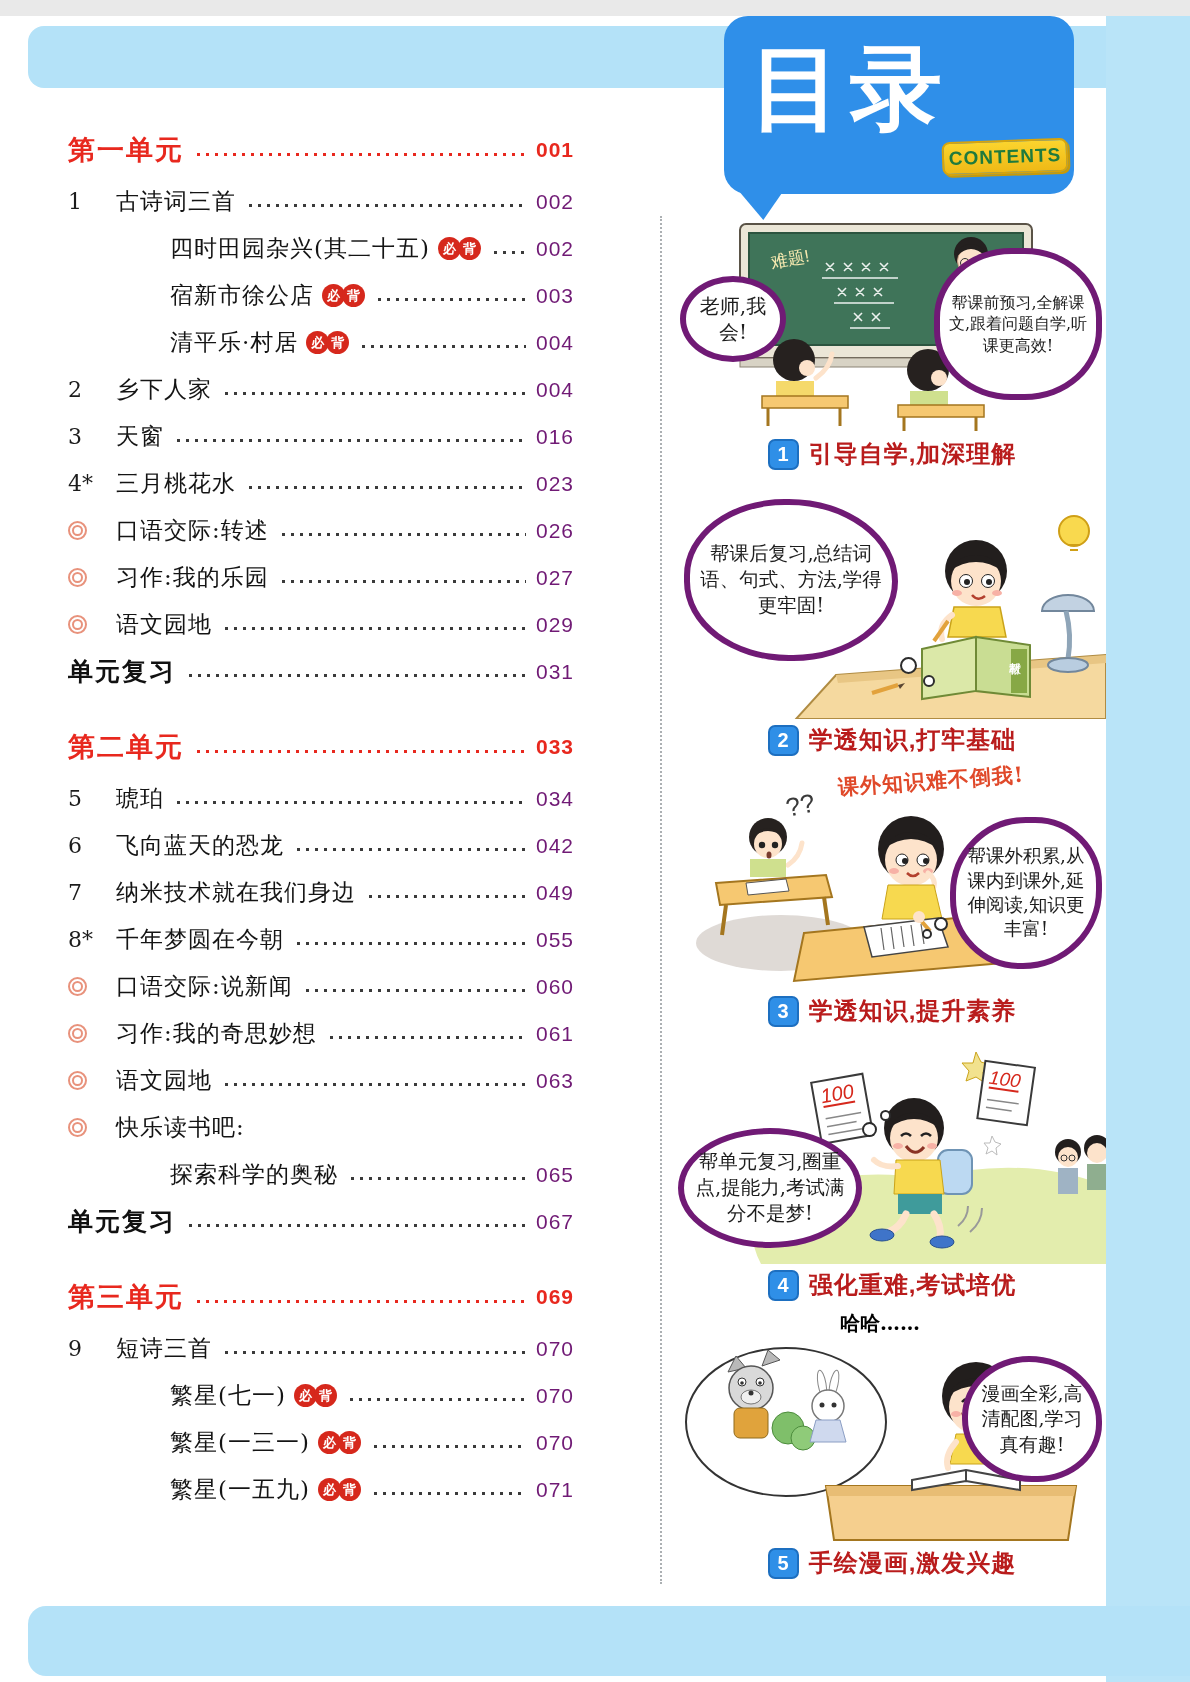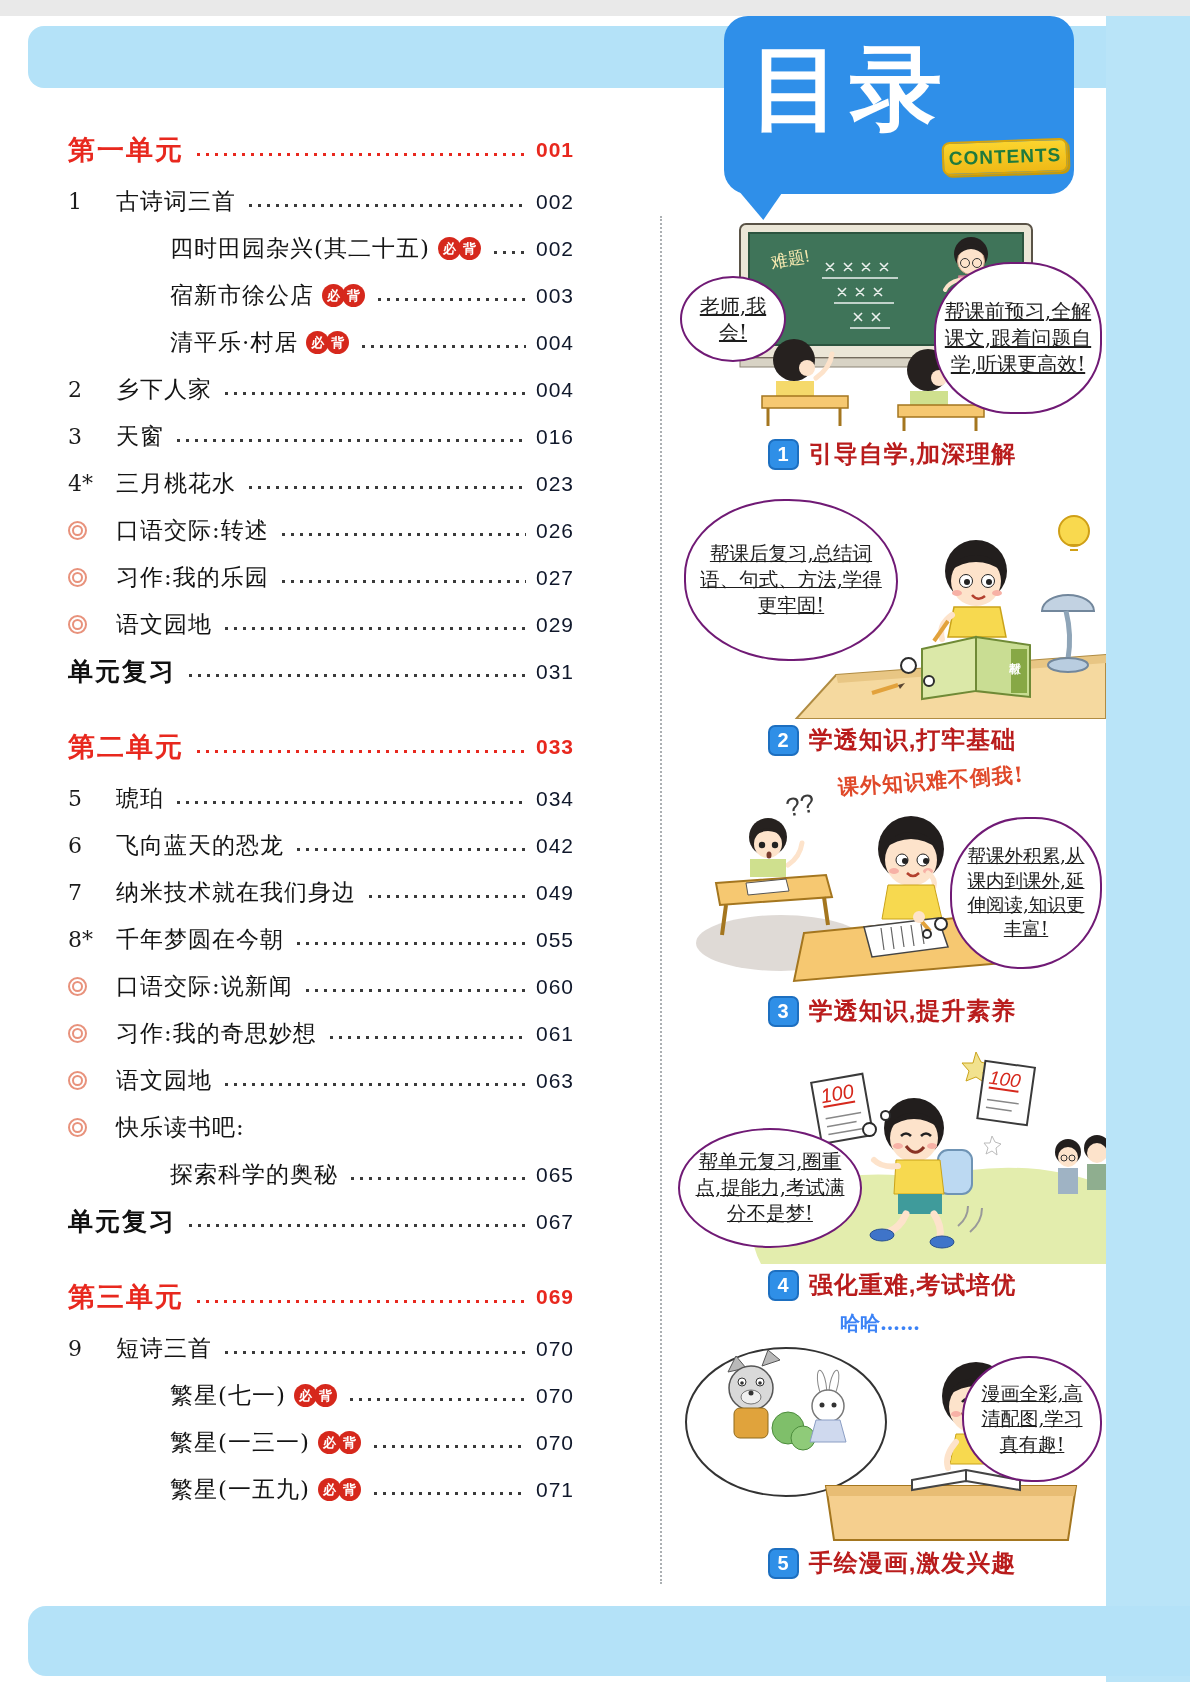--- a/index.html
+++ b/index.html
@@ -46,47 +46,47 @@
   .type-review .row-label { font-family:"Liberation Sans", sans-serif; font-weight:bold; font-size:25px;
                           color:#111; letter-spacing:2px; }
   .bibei-badge { display:inline-flex; margin-left:8px; flex:none; }
   .bb-c { width:23px; height:23px; border-radius:50%; background:#d6281c; color:#fff;
           font:bold 13px/23px "Liberation Sans", sans-serif; text-align:center; }
   .bb-c + .bb-c { margin-left:-3px; }
   .row-dots { flex:1; height:10px; margin:8px 10px 0 10px;
           background-image:radial-gradient(circle, #3a3a3a 1.7px, transparent 2px);
           background-size:9px 9px; background-repeat:repeat-x; background-position:left center; }
   .type-unit .row-dots { background-image:radial-gradient(circle, #e8281e 1.7px, transparent 2px); }
-  .row-page { flex:none; width:54px; font-size:21px; color:#0f172a; letter-spacing:1px; }
+  .row-page { flex:none; width:54px; font-size:21px; color:#701a75; letter-spacing:1px; }
   .type-unit .row-page { color:#e8281e; font-weight:bold; }
 
   
   .panels-col { position:absolute; left:676px; top:202px; width:432px; display:flex; flex-direction:column; z-index:2; }
   .panel { margin-bottom:4px; }
   .panel-art { position:relative; width:430px; }
   .panel-art svg { display:block; width:100%; height:100%; }
   .p1 .panel-art { height:215px; } .p2 .panel-art { height:240px; }
   .p3 .panel-art { height:225px; } .p4 .panel-art { height:228px; } .p5 .panel-art { height:232px; }
 
-  .bubble { position:absolute; background:#fff; border:2px solid #701a75; display:flex; align-items:center;
+  .bubble { position:absolute; background:#fff; border:6px solid #701a75; display:flex; align-items:center;
             justify-content:center; text-align:center; font-family:"DejaVu Serif", serif; color:#1d1d1d;
-            padding:8px; box-sizing:border-box; line-height:1.32; z-index:2;text-decoration:underline; }
+            padding:8px; box-sizing:border-box; line-height:1.32; z-index:2; }
   .dot-s  { position:absolute; background:#fff; border:2px solid #2c2c2c; border-radius:50%; z-index:2; }
 
   .bb1l { left:4px;  top:58px;  width:106px; height:86px;  border-radius:50%; font-size:20px; }
-  .bb1r { left:258px; top:44px; width:168px; height:152px; border-radius:46%; font-size:20px; }
+  .bb1r { left:258px; top:30px; width:168px; height:152px; border-radius:46%; font-size:16px; }
   .bb2  { left:8px;  top:20px;  width:214px; height:162px; border-radius:48% 52% 50% 50%; font-size:19.5px; }
   .bb3  { left:274px; top:52px; width:152px; height:152px; border-radius:50% 44% 52% 46%; font-size:18.5px; }
   .bb4  { left:2px;  top:92px;  width:184px; height:120px; border-radius:50%; font-size:19.5px; }
   .bb5  { left:286px; top:46px; width:140px; height:126px; border-radius:48% 52% 46% 50%; font-size:19px; }
 
   .p3-headline { position:absolute; left:100px; top:2px; width:310px; text-align:center; font-size:21px;
                  color:#e0492a; transform:rotate(-4deg); font-family:"DejaVu Serif", serif;
                  font-weight:bold; letter-spacing:1px; z-index:2; }
-  .p5-headline { position:absolute; left:140px; top:0; font-size:20px; color:#3b82f6;
+  .p5-headline { position:absolute; left:140px; top:0; font-size:20px; color:#000000;
                  font-family:"DejaVu Serif", serif; font-weight:bold; z-index:2;padding-left:24px; }
 
   .panel-caption { height:42px; display:flex; align-items:center; justify-content:center; gap:10px; }
   .num-badge { width:31px; height:31px; background:#2f8fe7; border:2px solid #1d6fc0; border-radius:7px;
                color:#fff; font-weight:bold; font-size:20px; display:flex; align-items:center;
                justify-content:center; box-sizing:border-box; }
   .caption-text { font-weight:bold; font-size:24px; color:#b91c1c; letter-spacing:1px; }
 </style>
 </head>
 <body>

